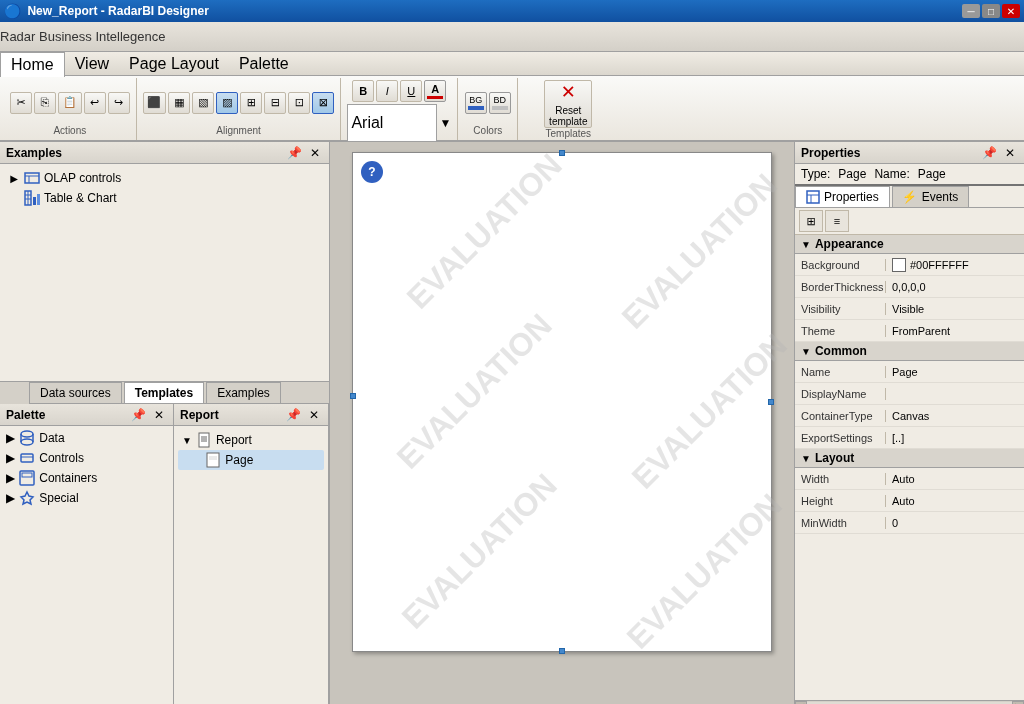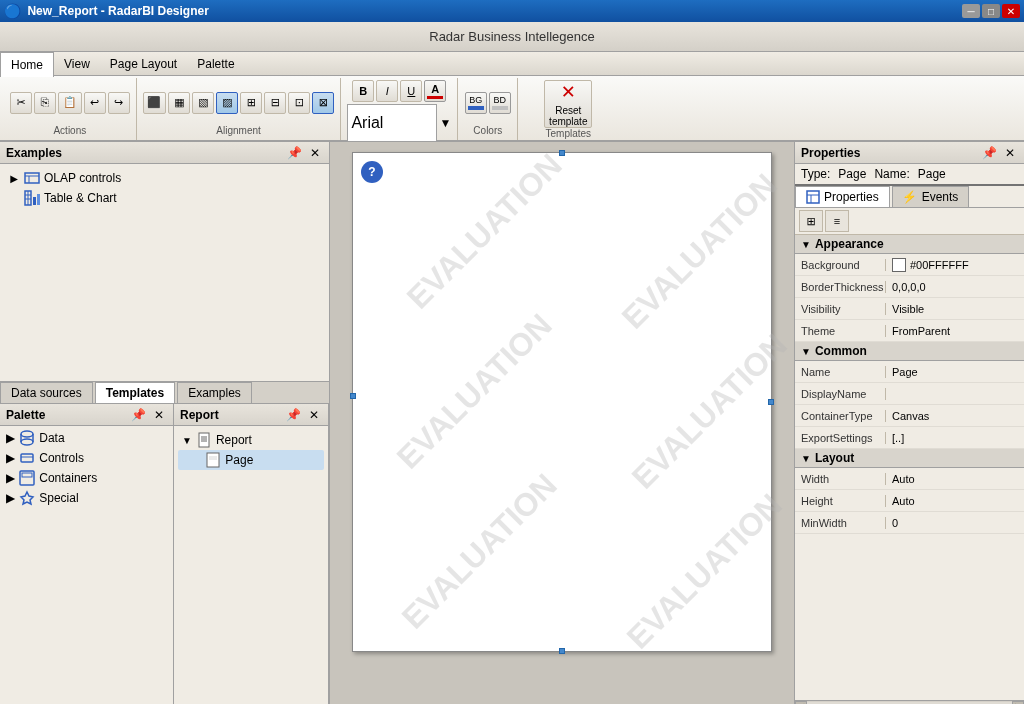--- a/index.html
+++ b/index.html
@@ -28,21 +28,21 @@
       background: linear-gradient(to bottom, #f0ece4, #dbd7ce);
       height: 24px;
       display: flex;
       align-items: stretch;
       border-bottom: 1px solid #a0a0a0;
     }
     .menu-item {
       padding: 12px 10px;
       display: flex;
       align-items: center;
-      font-size: 12px;
+      font-size: 16px;
       cursor: pointer;
       color: #000;
     }
     .menu-item.active { background: white; border: 1px solid #a0a0a0; border-bottom: none; }
 
     
     #ribbon {
       background: linear-gradient(to bottom, #fafaf8, #eae6de);
       border-bottom: 2px solid #a0a0a0;
       display: flex;
@@ -138,20 +138,21 @@
       cursor: pointer; border-radius: 2px; font-size: 12px;
     }
     .tree-icon { width: 16px; height: 16px; flex-shrink: 0; }
     .tree-expand { width: 12px; text-align: center; font-size: 10px; }
 
     
     #bottom-tabs {
       display: flex;
       background: #d4d0c8;
       border-bottom: 1px solid #a0a0a0;
+      margin-left: 29px;
     }
     .bottom-tab {
       padding: 3px 10px; font-size: 12px; cursor: pointer;
       border: 1px solid #a0a0a0; border-bottom: none;
       background: #d4d0c8; margin-right: 2px;
     }
     .bottom-tab.active { background: white; font-weight: bold; }
 
     
     #palette-panel {
@@ -357,21 +358,21 @@
     <span style="font-size:14px;">🔵</span>
     <span>New_Report - RadarBI Designer</span>
   </div>
   <div class="title-controls">
     <button style="background:#999;border-radius:2px;color:white;border:none;width:18px;height:14px;font-size:10px;cursor:pointer;">─</button>
     <button style="background:#888;border-radius:2px;color:white;border:none;width:18px;height:14px;font-size:10px;cursor:pointer;">□</button>
     <button class="title-btn-close" style="width:18px;height:14px;font-size:10px;cursor:pointer;color:white;border:none;border-radius:2px;">✕</button>
   </div>
 </div>
 
-<div style="background:linear-gradient(to bottom,#e8e4dc,#d4d0c8);height:30px;display:flex;align-items:center;justify-content:center;border-bottom:1px solid #a0a0a0;">
+<div style="background:linear-gradient(to bottom,#e8e4dc,#d4d0c8);height:30px;display:flex;align-items:center;border-bottom:1px solid #a0a0a0;">
   <span style="font-size:13px;color:#333;">Radar Business Intellegence</span>
 </div>
 
 <div id="menu-bar">
   <div class="menu-item active">Home</div>
   <div class="menu-item">View</div>
   <div class="menu-item">Page Layout</div>
   <div class="menu-item">Palette</div>
 </div>
 

